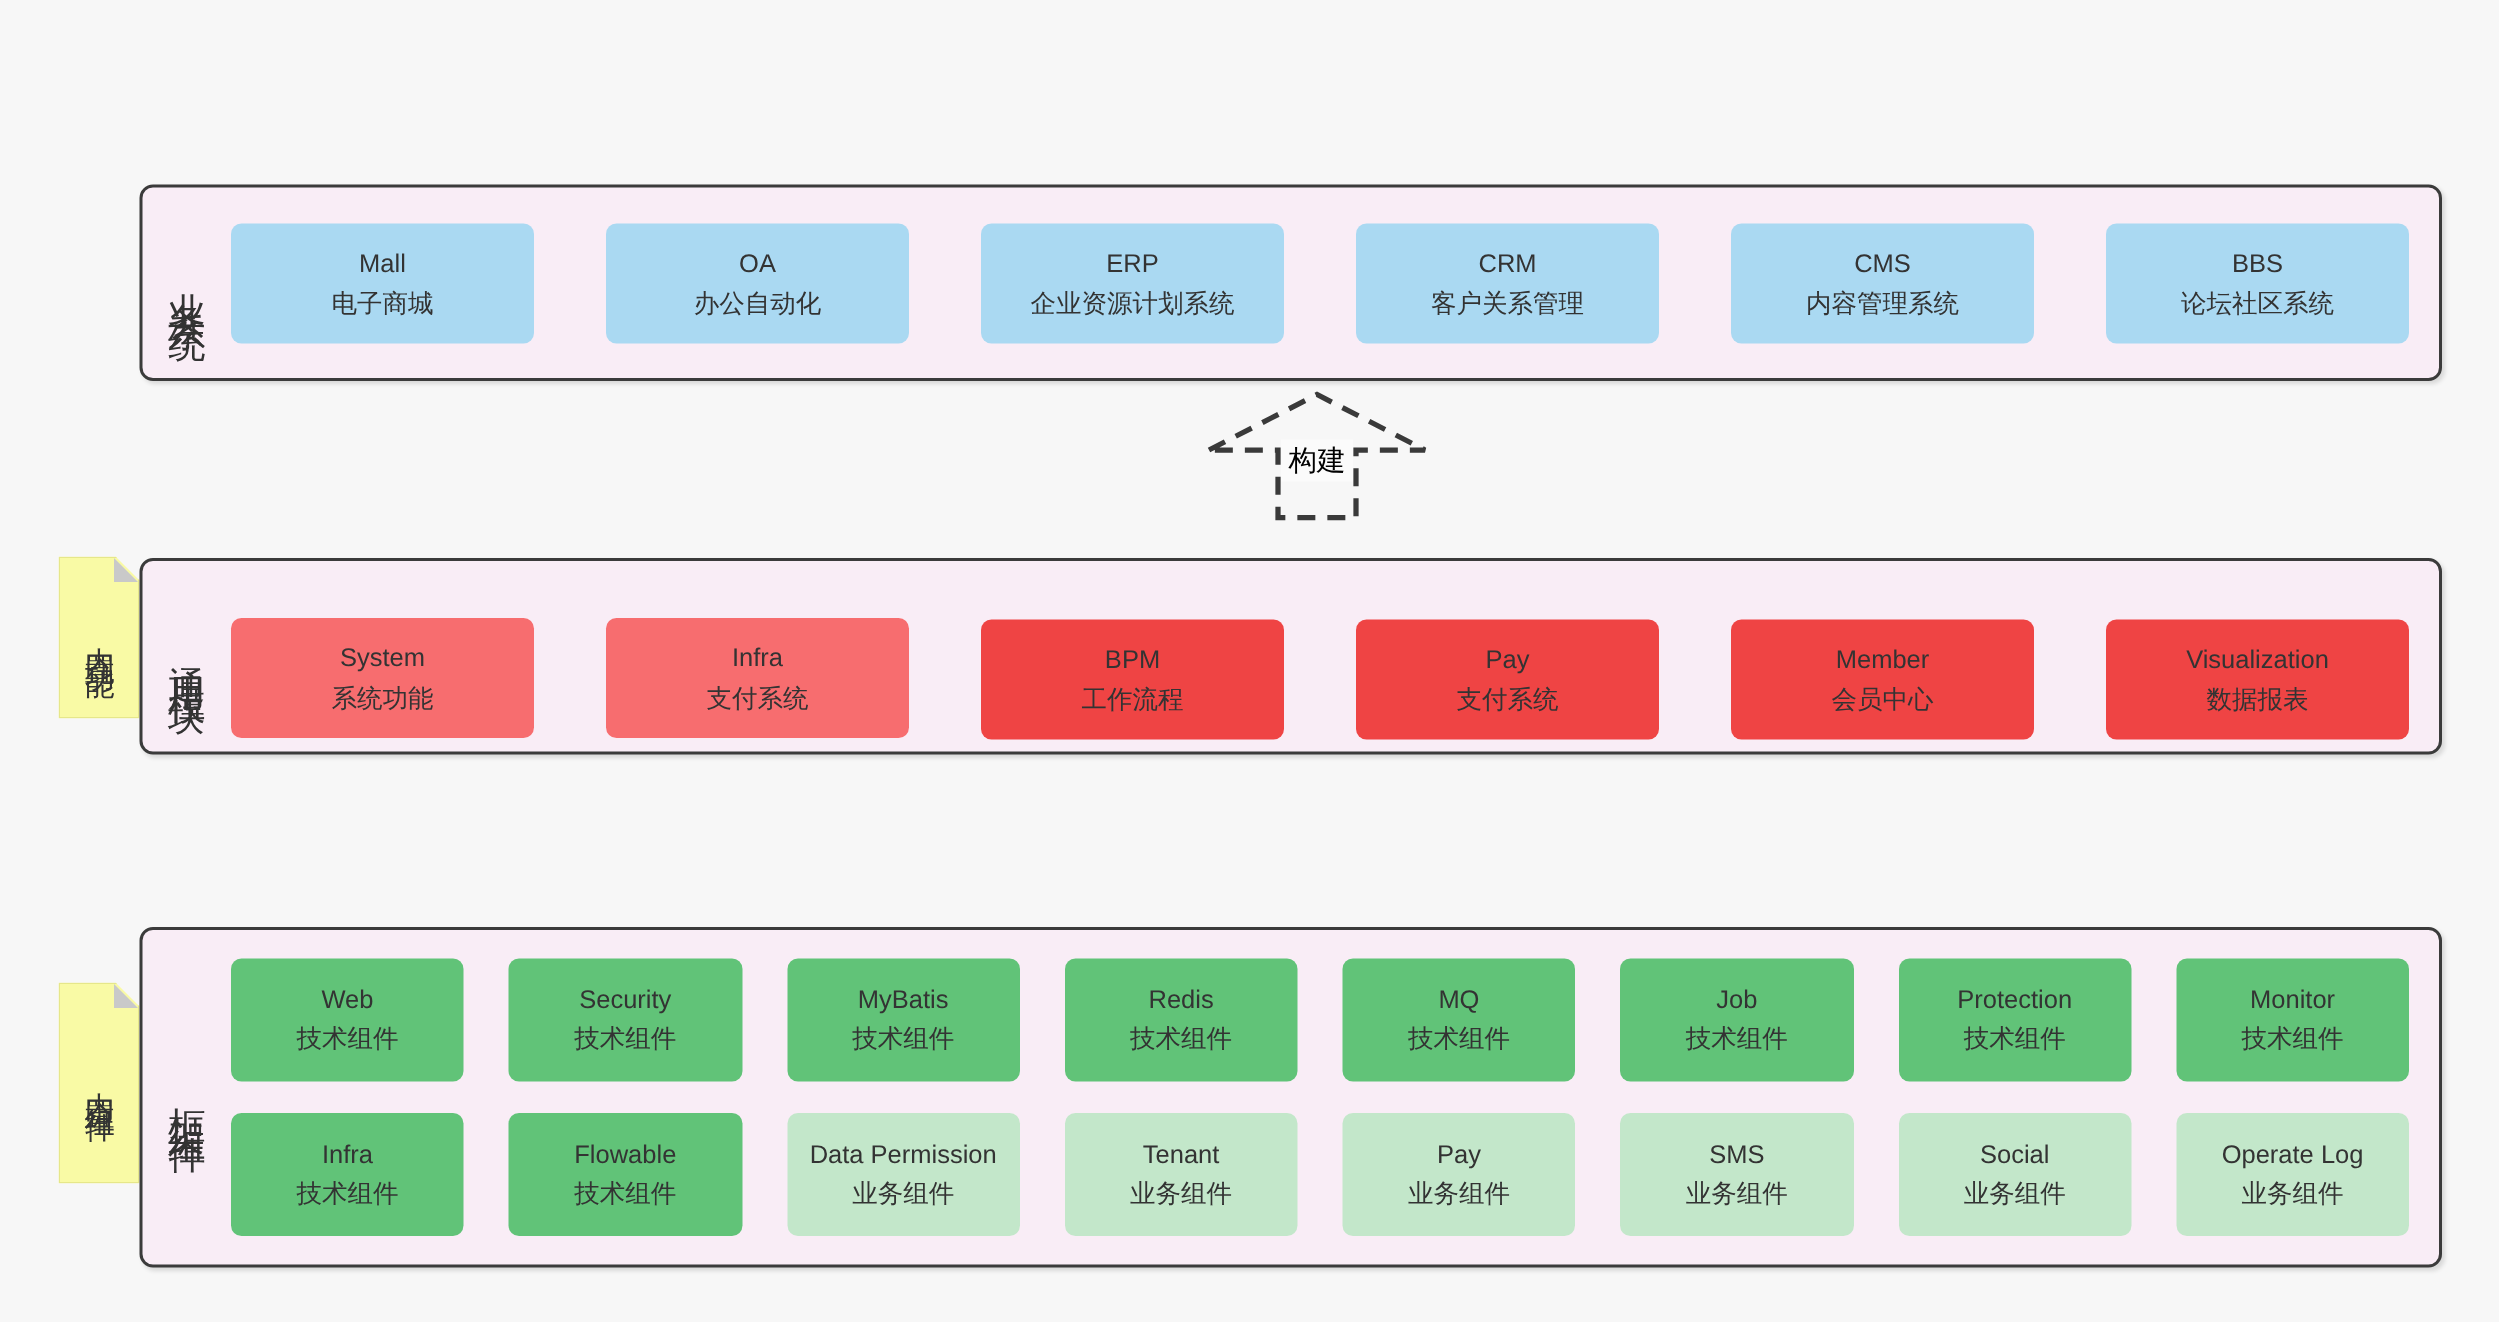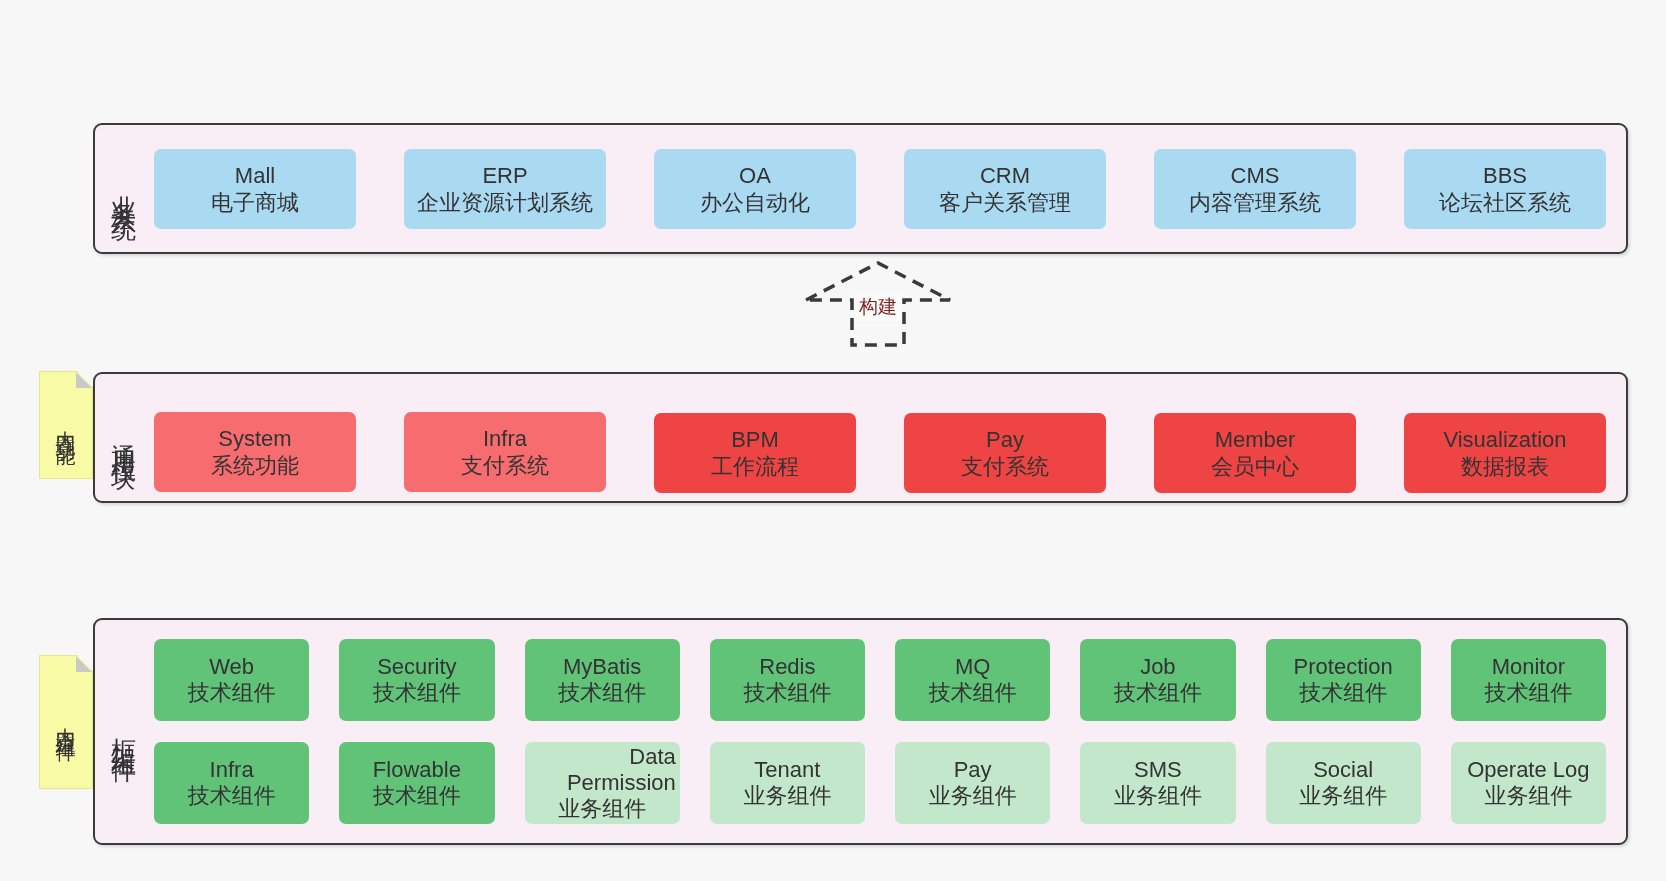--- a/index.html
+++ b/index.html
@@ -14,21 +14,21 @@
   .layer3{top:618px;height:227px;}
   .layer-label{writing-mode:vertical-rl;text-orientation:upright;font-size:25px;line-height:1;
                letter-spacing:7px;color:#333;margin:0 0 0 16px;flex:0 0 auto;}
   .boxes-area{flex:1;display:flex;flex-direction:column;justify-content:center;gap:21px;
               padding:0 20px 0 18px;}
   .box-row{display:flex;gap:48px;}
   .layer3 .box-row{gap:30px;}
 
   
   .box{flex:1;height:80px;border-radius:7px;display:flex;flex-direction:column;justify-content:center;
-       align-items:center;text-align:right;font-size:22px;line-height:27px;color:#333;padding:2px 4px;
+       align-items:center;text-align:right;font-size:17px;line-height:27px;color:#333;padding:2px 4px;
        box-sizing:border-box;}
   .layer3 .box{height:82px;line-height:26px;}
   .blue{background:#aad9f2;}
   .red{background:#f76d6f;margin-top:29px;}
   .pink{background:#ef4444;margin-top:30px;}
   .green{background:#61c378;}
   .lightgreen{background:#c3e7ca;}
 
   
   .note{position:absolute;left:39px;width:54px;background:#f9faa5;border:1px solid #e6e78a;
@@ -40,42 +40,42 @@
               clip-path:polygon(0 0,100% 100%,0 100%);}
   .note-text{writing-mode:vertical-rl;text-orientation:upright;font-size:20px;letter-spacing:5px;
              line-height:1;color:#333;}
 
   
   .arrow{position:absolute;width:150px;height:88px;}
   .arrow1{left:803px;top:260px;}
   .arrow2{left:818px;top:503px;}
   .arrow svg{position:absolute;inset:0;}
   .arrow-label{position:absolute;left:50%;top:47px;transform:translate(-50%,-50%);
-               background:#fbfbfb;padding:1px 5px;font-size:19px;color:#7f1d1d;}
+               background:#fbfbfb;padding:1px 5px;font-size:19px;color:#000000;}
 </style>
 </head>
 <body>
 
 <div class="canvas">
 
   <div class="layer layer1">
     <div class="layer-label">业务系统</div>
     <div class="boxes-area">
       <div class="box-row">
         <div class="box blue">
           <div>Mall</div>
           <div>电子商城</div>
         </div>
         <div class="box blue">
+          <div>OA</div>
+          <div>办公自动化</div>
+        </div>
+        <div class="box blue">
           <div>ERP</div>
           <div>企业资源计划系统</div>
-        </div>
-        <div class="box blue">
-          <div>OA</div>
-          <div>办公自动化</div>
         </div>
         <div class="box blue">
           <div>CRM</div>
           <div>客户关系管理</div>
         </div>
         <div class="box blue">
           <div>CMS</div>
           <div>内容管理系统</div>
         </div>
         <div class="box blue">

